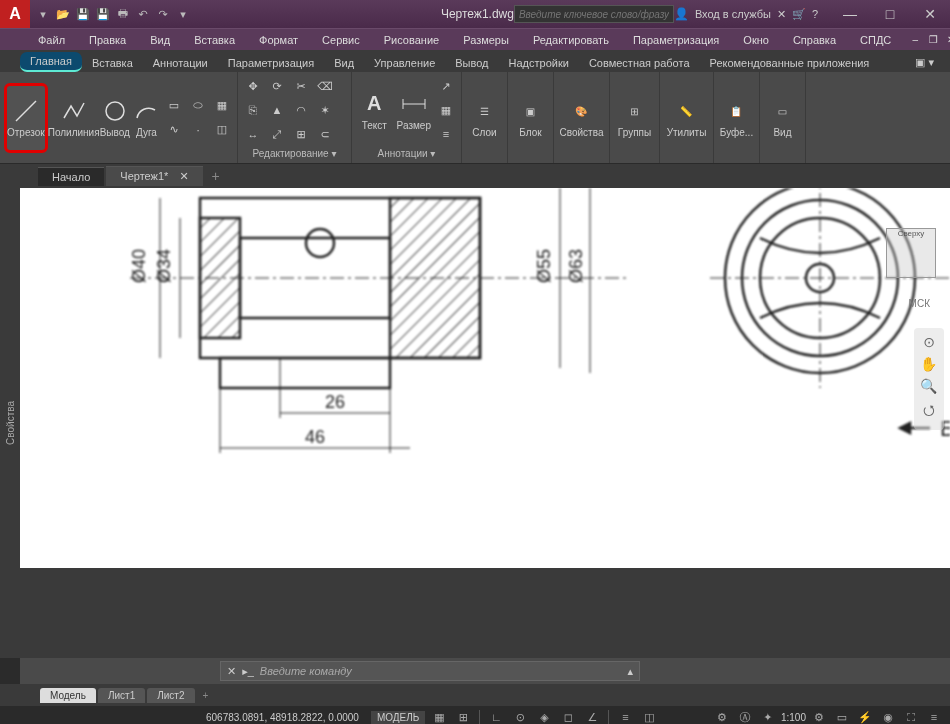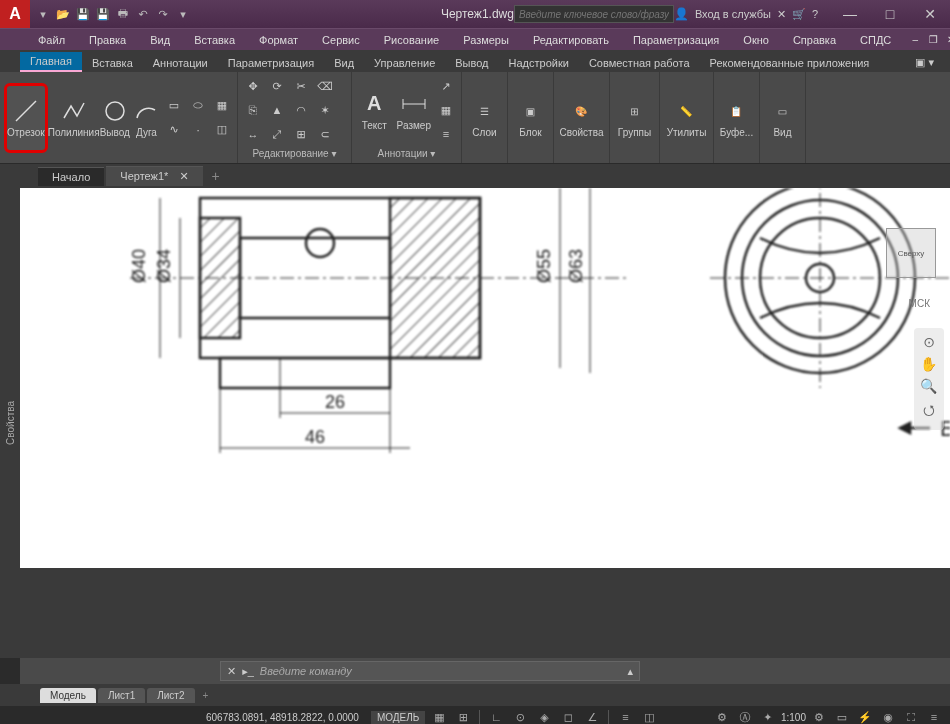--- a/index.html
+++ b/index.html
@@ -18,21 +18,21 @@
 
 
 .menubar { height: 22px; background: #5a3a5a; display: flex; align-items: center; padding-left: 30px; color: #ddd; font-size: 11px; gap: 8px; border-top: 1px solid #6a4a6a; }
 .menu-item { padding: 2px 8px; cursor: default; }
 .menu-right { margin-left: auto; display: flex; gap: 2px; margin-right: 4px; }
 .menu-right span { width: 16px; text-align: center; font-size: 10px; }
 
 
 .ribbon-tabs { height: 22px; background: #3a3a3a; display: flex; align-items: flex-end; font-size: 11px; color: #ccc; padding-left: 20px; }
 .rtab { padding: 3px 10px; cursor: default; }
-.rtab.active { background: #0369a1; border-bottom: 2px solid #f9a8d4; }
+.rtab.active { background: #0c4a6e; border-bottom: 2px solid #5eead4; border-radius: 7px; }
 
 
 .ribbon { height: 92px; background: #4a4a4a; display: flex; border-bottom: 1px solid #2a2a2a; }
 .panel { border-right: 1px solid #3a3a3a; padding: 2px 4px; display: flex; flex-direction: column; }
 .panel-body { flex: 1; display: flex; align-items: center; gap: 2px; }
 .panel-title { font-size: 10px; color: #bbb; text-align: center; padding: 2px 0; }
 .big-btn { width: 48px; display: flex; flex-direction: column; align-items: center; justify-content: center; gap: 2px; height: 70px; color: #ccc; font-size: 10px; cursor: default; }
 .big-btn .icon { width: 28px; height: 28px; display: flex; align-items: center; justify-content: center; }
 .big-btn.highlight { border: 3px solid #e00000; border-radius: 6px; background: #525252; }
 .small-grid { display: grid; grid-template-columns: repeat(3, 22px); grid-auto-rows: 22px; gap: 2px; }
@@ -42,21 +42,21 @@
 .filetabs { height: 24px; background: #3a3a3a; display: flex; align-items: center; padding-left: 38px; gap: 2px; font-size: 11px; color: #ccc; }
 .ftab { padding: 3px 14px; background: #2a2a2a; border-top: 1px solid #555; }
 .ftab.active { background: #4a4a4a; }
 .ftab-add { width: 22px; text-align: center; font-size: 14px; color: #888; }
 
 
 .canvas-area { position: relative; height: 470px; background: #fff; margin-left: 20px; overflow: hidden; }
 .side-panel { position: absolute; left: 0; top: 188px; width: 20px; height: 470px; background: #3a3a3a; display: flex; align-items: center; justify-content: center; }
 .side-panel span { color: #aaa; font-size: 10px; writing-mode: vertical-rl; transform: rotate(180deg); }
 .drawing { position: absolute; left: 50px; top: 0; filter: blur(1.2px); }
-.viewcube { position: absolute; right: 14px; top: 40px; width: 50px; height: 50px; background: rgba(200,200,200,0.4); border: 1px solid #999; display: flex; align-items: center; justify-content: center; font-size: 8px; color: #555; }
+.viewcube { position: absolute; right: 14px; top: 40px; width: 50px; height: 50px; background: rgba(200,200,200,0.4); border: 1px solid #999; display: flex; justify-content: center; font-size: 8px; color: #555; }
 .nav-tools { position: absolute; right: 6px; top: 140px; width: 30px; background: rgba(220,220,220,0.5); border-radius: 4px; display: flex; flex-direction: column; gap: 6px; padding: 6px 0; align-items: center; }
 .nav-tools span { font-size: 14px; color: #666; }
 .ucs { position: absolute; left: 12px; bottom: 10px; }
 
 
 .cmdline { height: 26px; background: #4a4a4a; display: flex; align-items: center; margin-left: 20px; }
 .cmd-input { flex: 0 0 420px; margin-left: 200px; background: #555; height: 20px; display: flex; align-items: center; font-size: 11px; color: #aaa; font-style: italic; padding: 0 6px; gap: 6px; border: 1px solid #666; }
 .cmd-input .prefix { color: #ccc; font-style: normal; }
 
 

